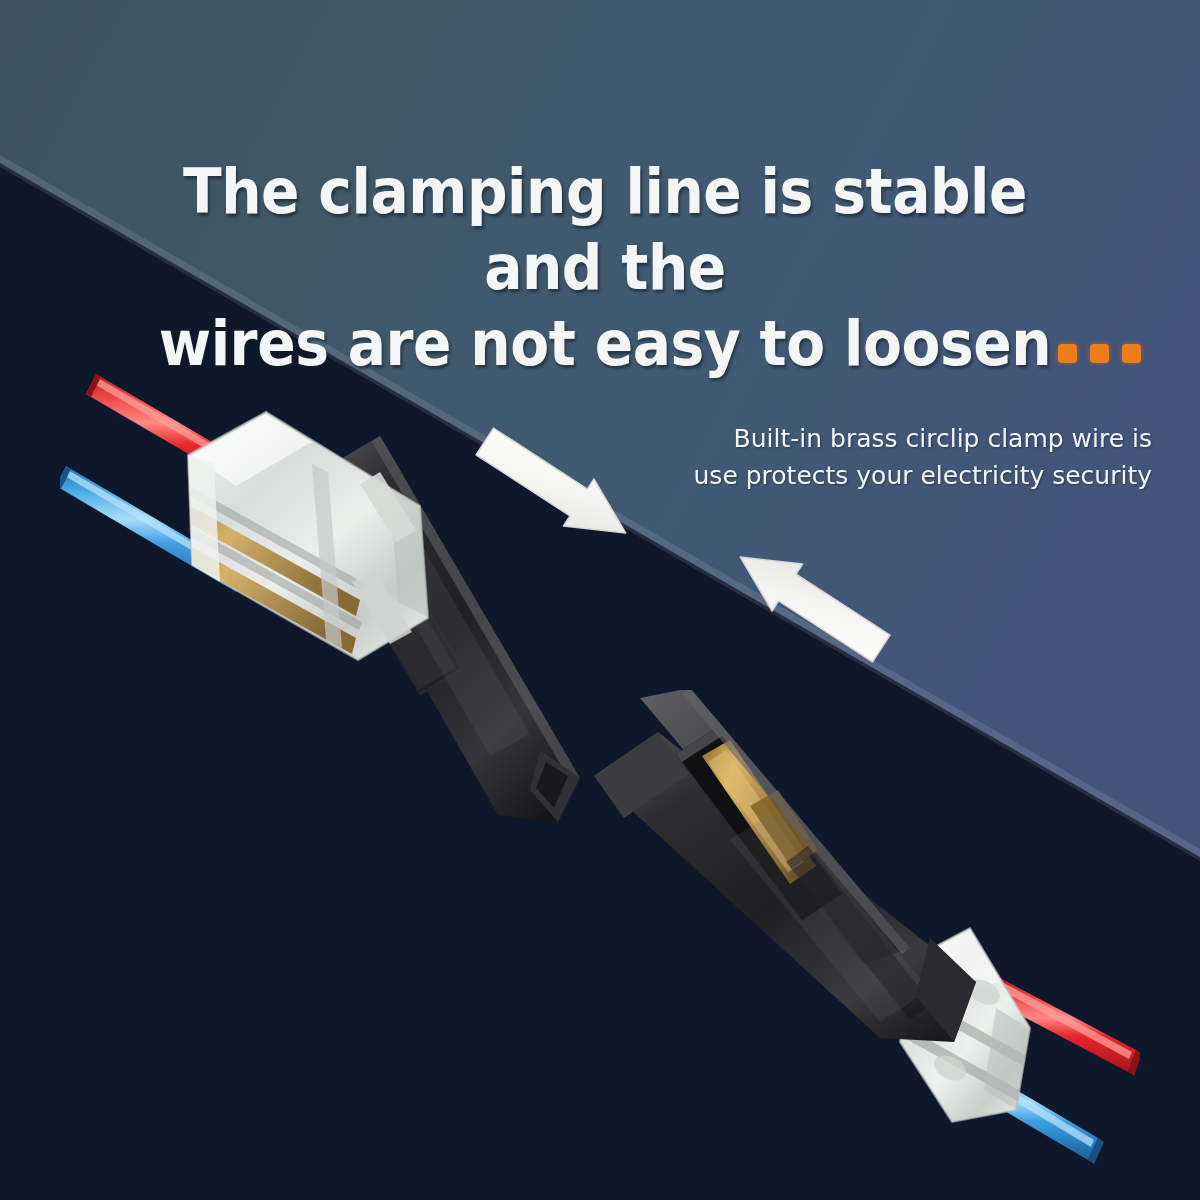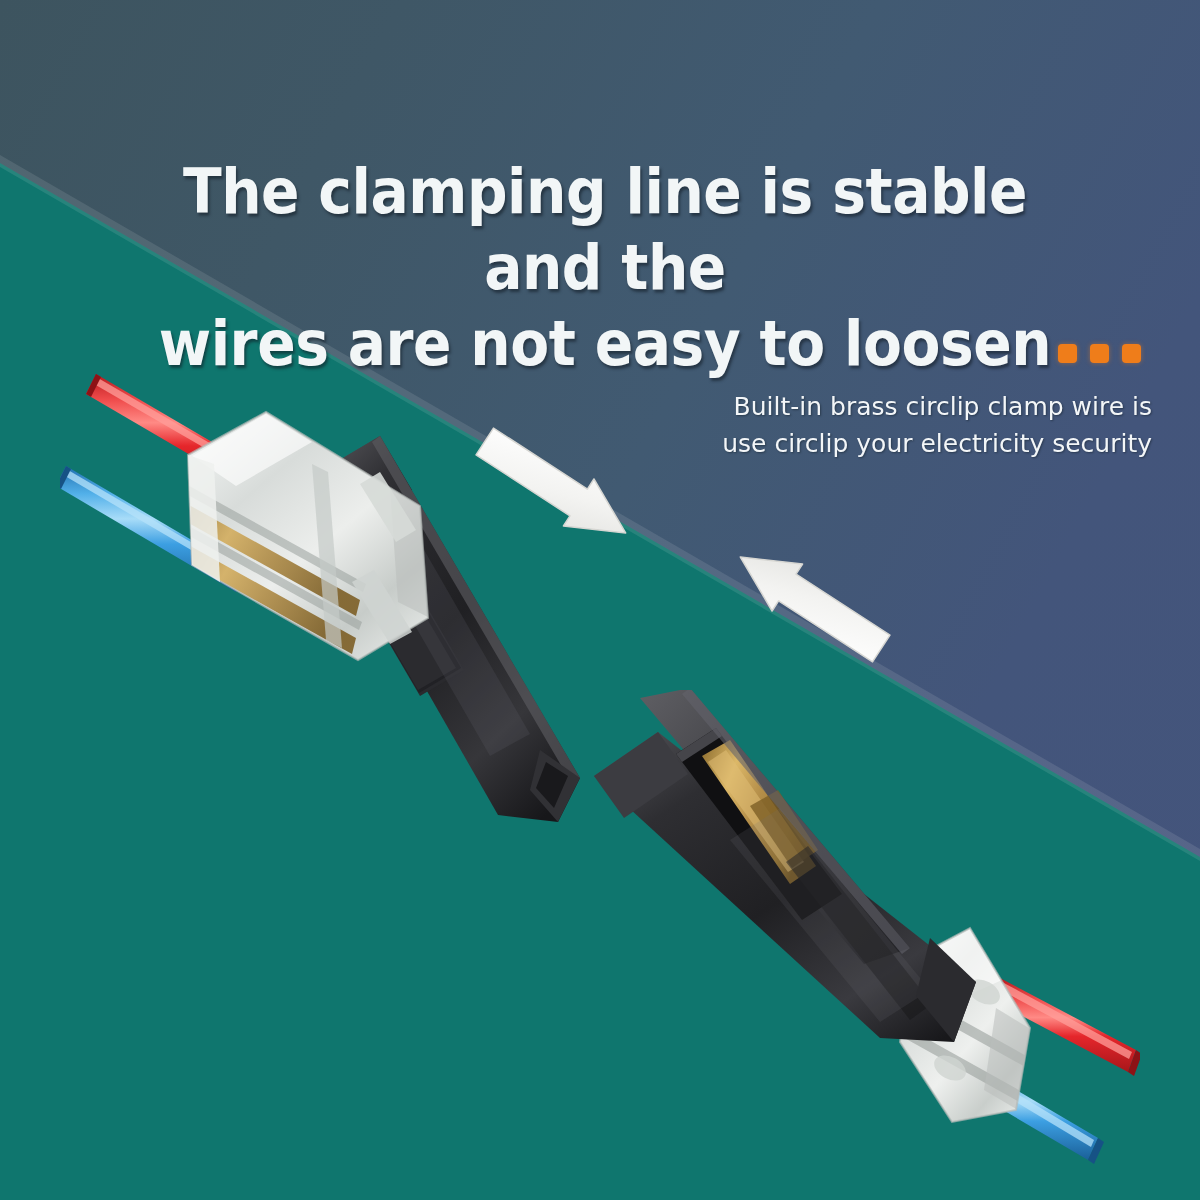--- a/index.html
+++ b/index.html
@@ -9,21 +9,21 @@
   }
   body {
     font-family: "DejaVu Sans", sans-serif;
   }
 
   #stage {
     position: relative;
     width: 1200px;
     height: 1200px;
     overflow: hidden;
-    background: #0f766e;
+    background: #0f172a;
   }
 
   
   .banner {
     position: absolute;
     left: 0; top: 0;
     width: 1200px; height: 1200px;
     background: linear-gradient(118deg,
         #3d545f 0%,
         #3f5766 22%,
@@ -76,21 +76,21 @@
     height: 19px;
     border-radius: 4px;
     background: #ef7d1a;
     box-shadow: 0 0 5px rgba(239,125,26,0.45);
   }
 
   
   .body-copy {
     position: absolute;
     right: 48px;
-    top: 388px;
+    top: 420px;
     width: 560px;
     text-align: right;
     font-family: "DejaVu Sans", sans-serif;
     font-size: 25px;
     line-height: 37px;
     color: #f3f6f8;
     text-shadow: 1px 1px 2px rgba(14,24,32,0.45);
   }
   .body-copy span { display: block; }
 
@@ -125,21 +125,21 @@
   </div>
 
   <div class="dots">
     <div class="dot"></div>
     <div class="dot"></div>
     <div class="dot"></div>
   </div>
 
   <div class="body-copy">
     <span>Built-in brass circlip clamp wire is</span>
-    <span>use circlip your electricity security</span>
+    <span>use protects your electricity security</span>
   </div>
 
   <svg class="product conn-left" viewBox="0 0 560 470">
     <defs>
       <linearGradient id="lRedWire" x1="0" y1="0" x2="0" y2="1">
         <stop offset="0%" stop-color="#b8191d"></stop>
         <stop offset="22%" stop-color="#ef4b4b"></stop>
         <stop offset="42%" stop-color="#ff8a85"></stop>
         <stop offset="62%" stop-color="#e5262b"></stop>
         <stop offset="100%" stop-color="#a8161a"></stop>

